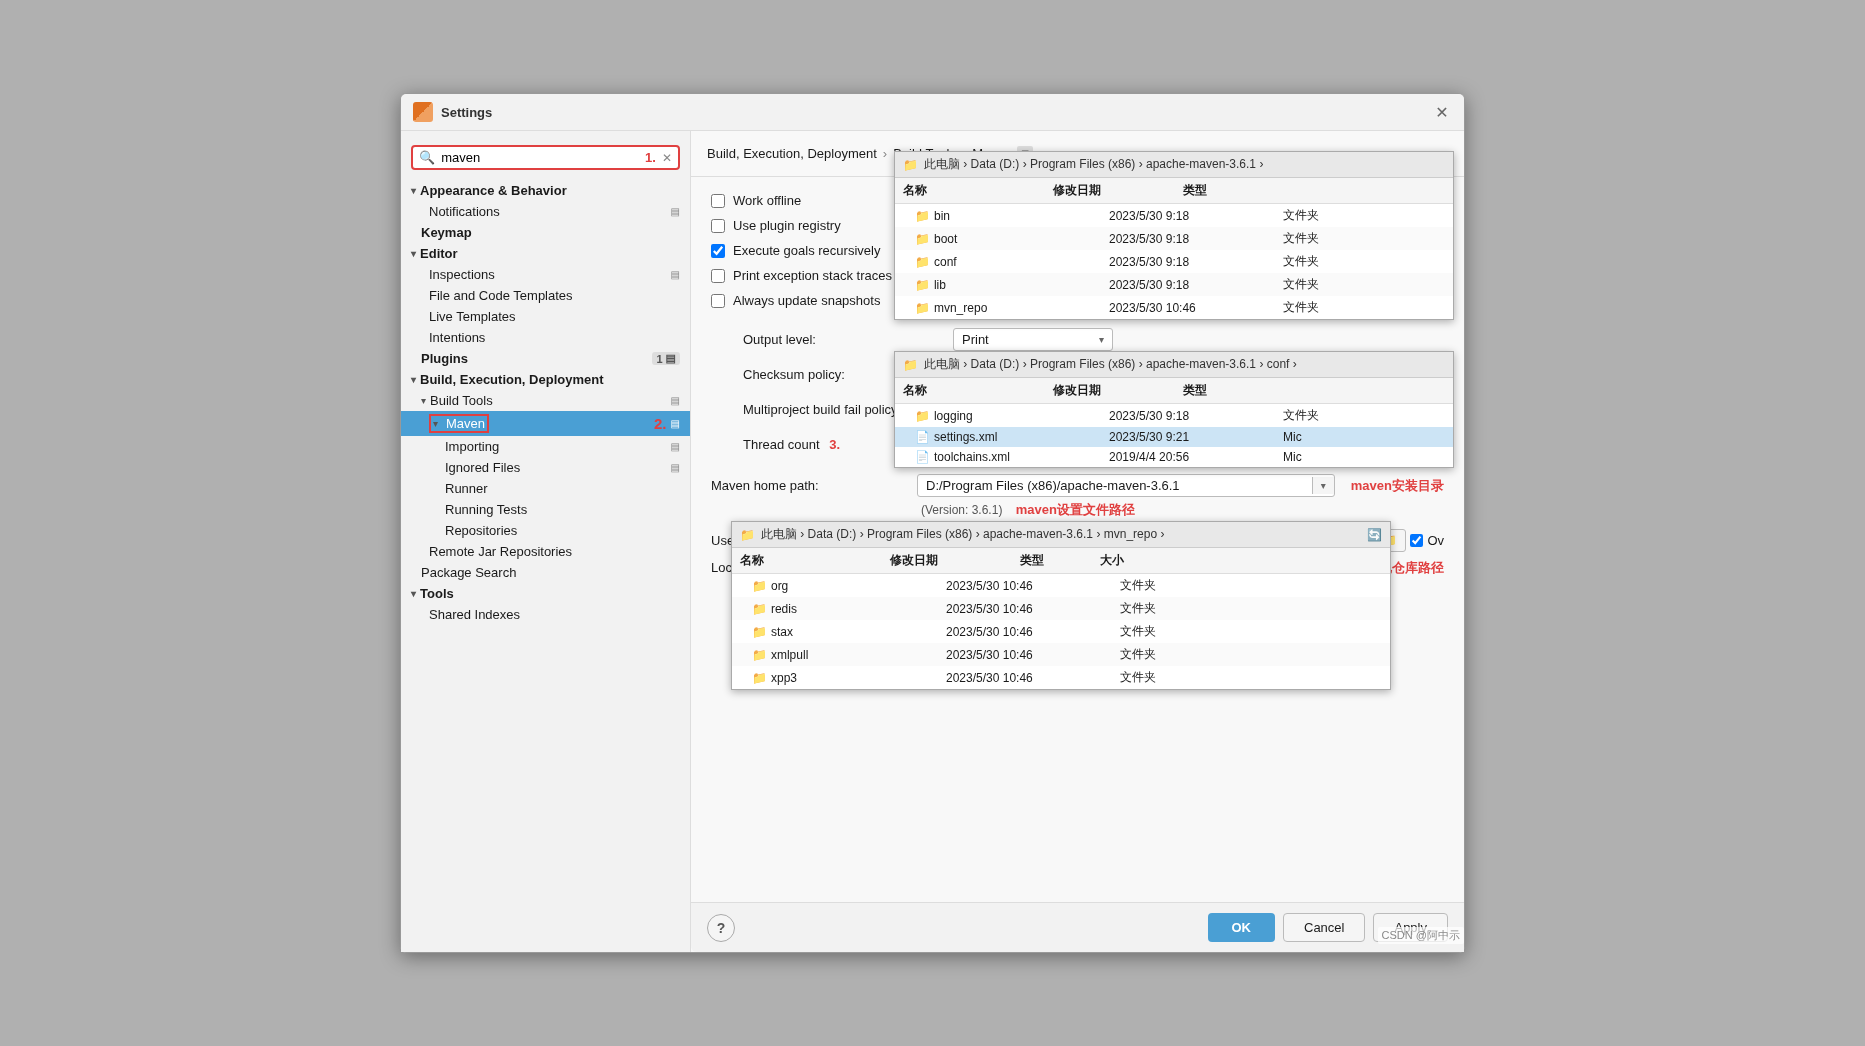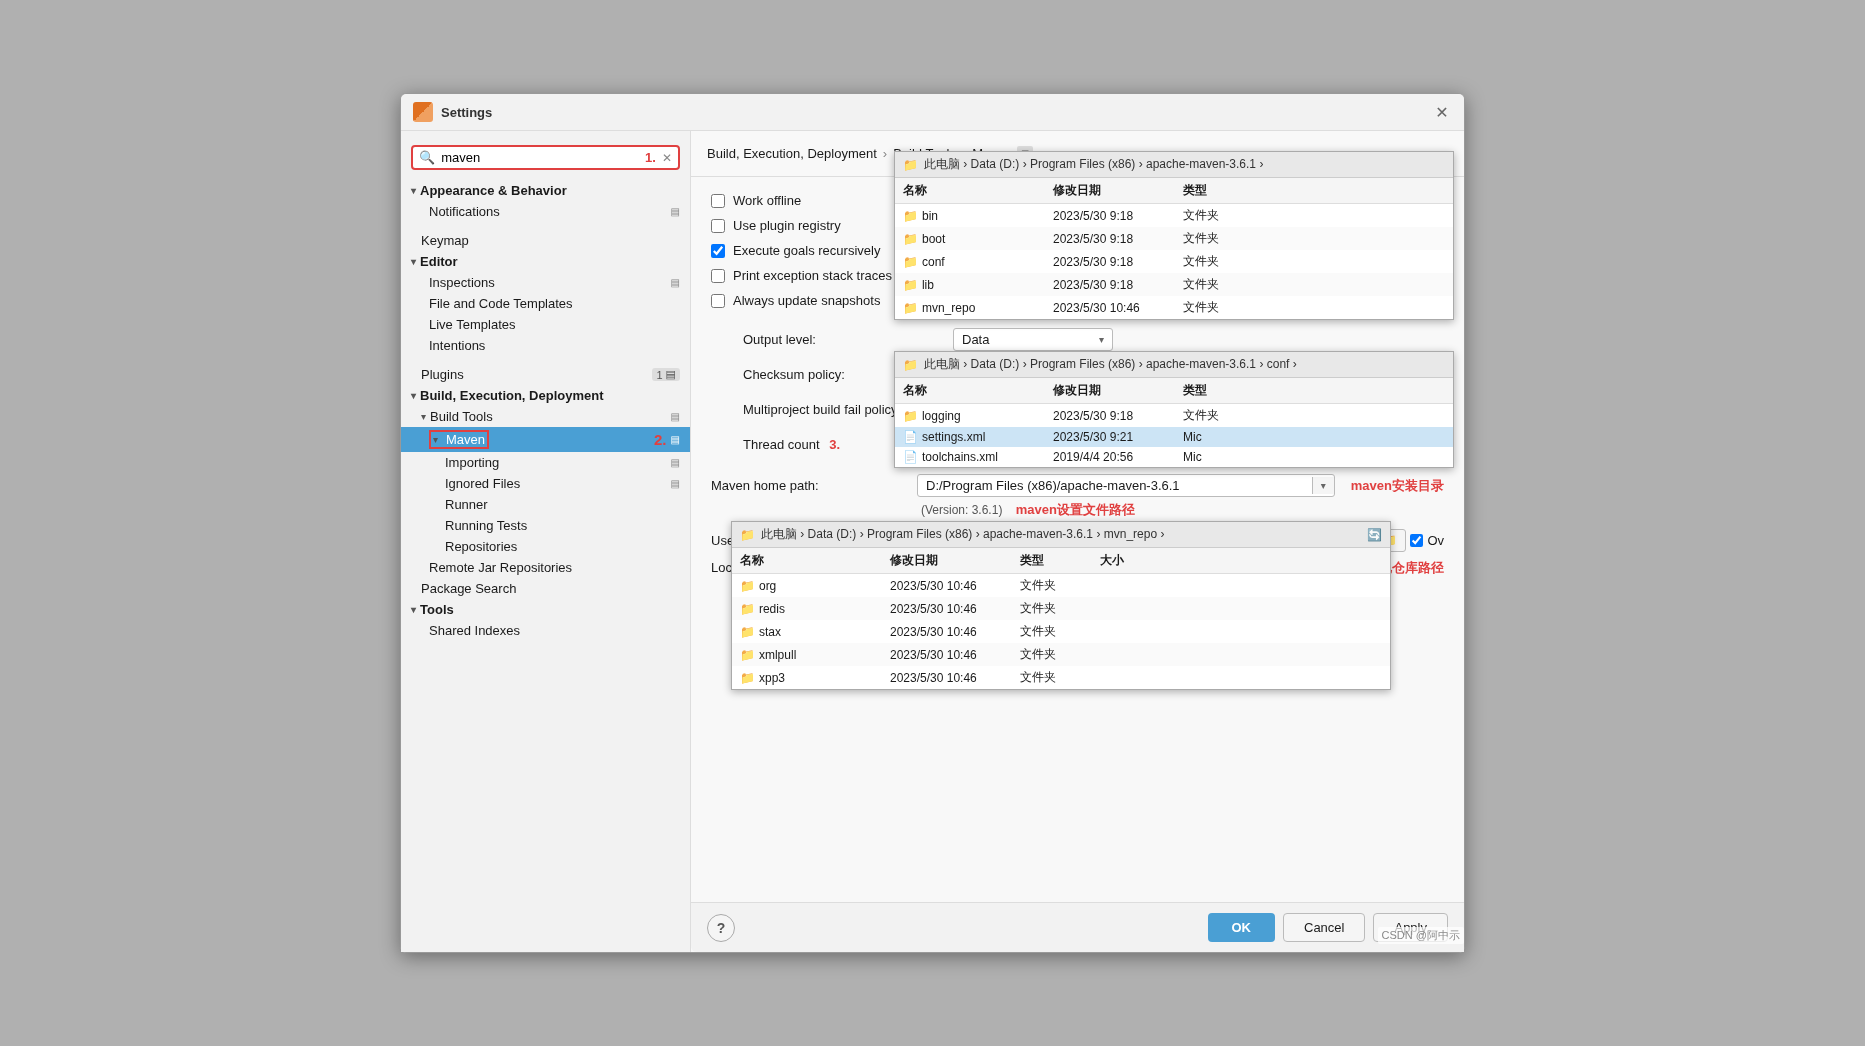--- a/index.html
+++ b/index.html
@@ -153,24 +153,23 @@
       padding: 3px 10px 3px 20px;
       font-size: 13px;
       font-weight: 500;
       color: #1a1a1a;
       cursor: pointer;
       justify-content: space-between;
     }
     .sidebar-plain {
       padding: 3px 10px 3px 20px;
       font-size: 13px;
-      font-weight: 400;
+      font-weight: 700;
       color: #1a1a1a;
       cursor: pointer;
-      margin-top: 8px;
     }
     .badge {
       font-size: 11px;
       background: #ddd;
       border-radius: 3px;
       padding: 0 4px;
       color: #555;
       display: flex; align-items: center; gap: 3px;
     }
     
@@ -438,21 +437,22 @@
       font-weight: 600;
       font-size: 12px;
     }
     .file-col-name { width: 150px; }
     .file-col-date { width: 130px; }
     .file-col-type { width: 80px; }
     .file-col-size { width: 70px; }
     .file-row {
       display: flex;
       align-items: center;
-      padding: 3px 8px;
+      padding: 3px 20px;
+      gap: 44px;
     }
     .file-row:nth-child(even) { background: #fafafa; }
     .file-row.selected { background: #cce4f5; }
     .folder-icon { color: #f0c040; margin-right: 4px; }
     .xml-icon { color: #4a9fd4; margin-right: 4px; }
     .watermark {
       position: absolute;
       bottom: 8px;
       right: 0;
       font-size: 11px;
@@ -621,21 +621,21 @@
         <div class="checkbox-row">
           <input type="checkbox" style="">
           <span>Always update snapshots</span>
         </div>
 
         <div style="height:10px;"></div>
 
         <div class="form-row">
           <span class="form-label">Output level:</span>
           <div class="dropdown-select">
-            <span>Data</span>
+            <span>Print</span>
             <span class="dropdown-arrow">▾</span>
           </div>
         </div>
 
         <div class="form-row">
           <span class="form-label">Checksum policy:</span>
           <div class="dropdown-select">
             <span>No Global Policy</span>
             <span class="dropdown-arrow">▾</span>
           </div>

